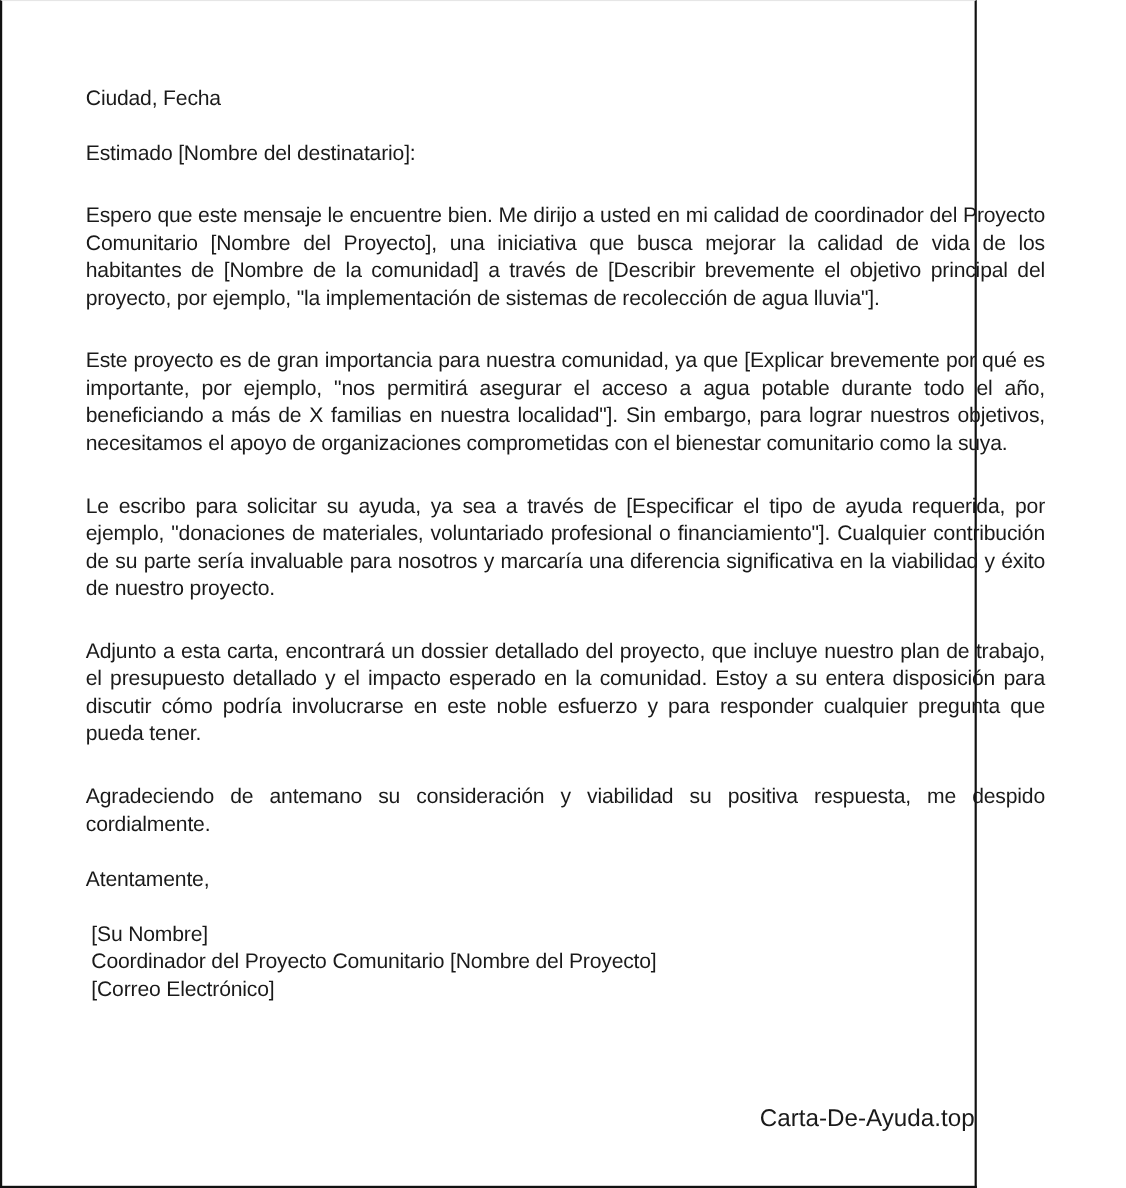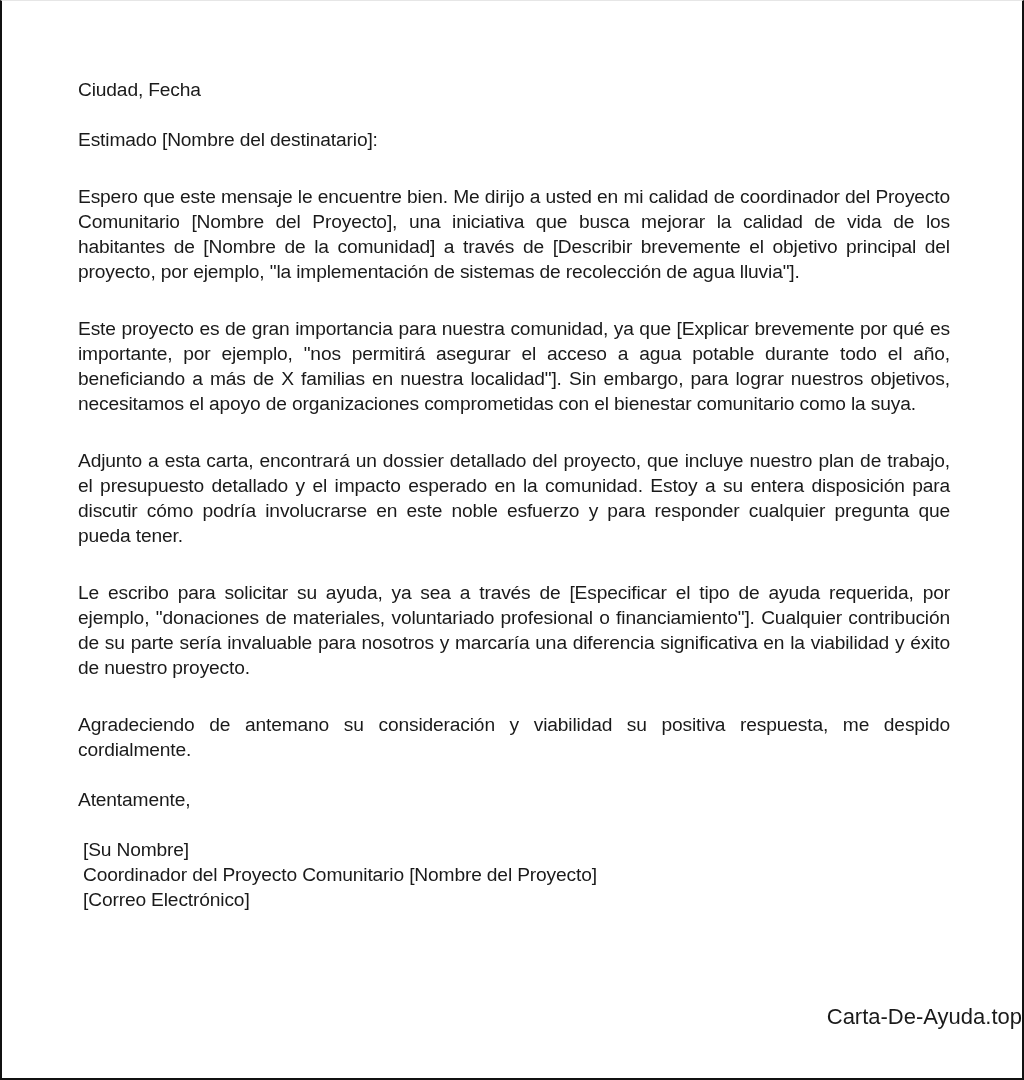--- a/index.html
+++ b/index.html
@@ -7,21 +7,21 @@
       padding: 0;
       background: #ffffff;
     }
     body {
       width: 1024px;
       height: 1080px;
       overflow: hidden;
     }
     .page {
       position: relative;
-      width: 1024px;
+      width: 888px;
       height: 1080px;
       box-sizing: border-box;
       border-left: 2px solid #111111;
       border-right: 2px solid #111111;
       border-bottom: 2px solid #111111;
       border-top: 1px solid #e6e6e6;
       background: #ffffff;
       font-family: "Liberation Sans", "DejaVu Sans", sans-serif;
       color: #1a1a1a;
     }
@@ -60,22 +60,22 @@
   </style>
 </head>
 <body>
 
 <div class="page">
   <div class="letter">
     <p>Ciudad, Fecha</p>
     <p>Estimado [Nombre del destinatario]:</p>
     <p class="just">Espero que este mensaje le encuentre bien. Me dirijo a usted en mi calidad de coordinador del Proyecto Comunitario [Nombre del Proyecto], una iniciativa que busca mejorar la calidad de vida de los habitantes de [Nombre de la comunidad] a través de [Describir brevemente el objetivo principal del proyecto, por ejemplo, "la implementación de sistemas de recolección de agua lluvia"].</p>
     <p class="just">Este proyecto es de gran importancia para nuestra comunidad, ya que [Explicar brevemente por qué es importante, por ejemplo, "nos permitirá asegurar el acceso a agua potable durante todo el año, beneficiando a más de X familias en nuestra localidad"]. Sin embargo, para lograr nuestros objetivos, necesitamos el apoyo de organizaciones comprometidas con el bienestar comunitario como la suya.</p>
+    <p class="just">Le escribo para solicitar su ayuda, ya sea a través de [Especificar el tipo de ayuda requerida, por ejemplo, "donaciones de materiales, voluntariado profesional o financiamiento"]. Cualquier contribución de su parte sería invaluable para nosotros y marcaría una diferencia significativa en la viabilidad y éxito de nuestro proyecto.</p>
     <p class="just">Adjunto a esta carta, encontrará un dossier detallado del proyecto, que incluye nuestro plan de trabajo, el presupuesto detallado y el impacto esperado en la comunidad. Estoy a su entera disposición para discutir cómo podría involucrarse en este noble esfuerzo y para responder cualquier pregunta que pueda tener.</p>
-    <p class="just">Le escribo para solicitar su ayuda, ya sea a través de [Especificar el tipo de ayuda requerida, por ejemplo, "donaciones de materiales, voluntariado profesional o financiamiento"]. Cualquier contribución de su parte sería invaluable para nosotros y marcaría una diferencia significativa en la viabilidad y éxito de nuestro proyecto.</p>
     <p class="just">Agradeciendo de antemano su consideración y viabilidad su positiva respuesta, me despido cordialmente.</p>
     <p>Atentamente,</p>
     <p class="sig-block">
       <span class="sig-line">[Su Nombre]</span>
       <span class="sig-line">Coordinador del Proyecto Comunitario [Nombre del Proyecto]</span>
       <span class="sig-line">[Correo Electrónico]</span>
     </p>
   </div>
   <div class="footer">Carta-De-Ayuda.top</div>
 </div>

